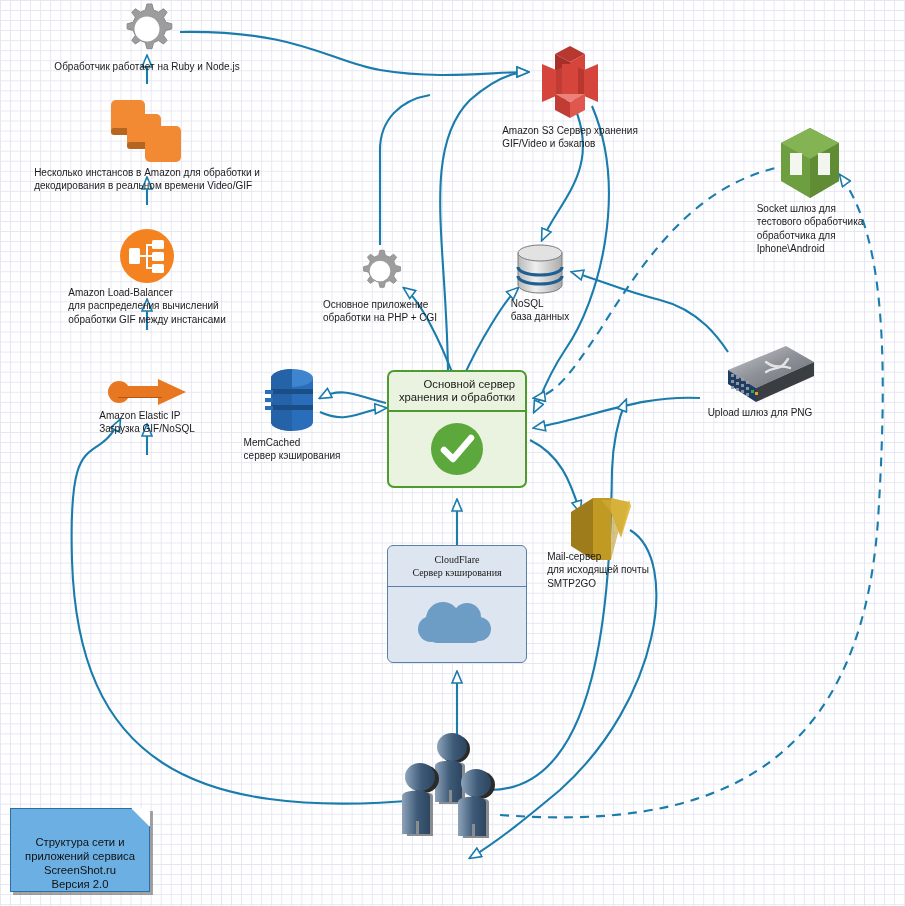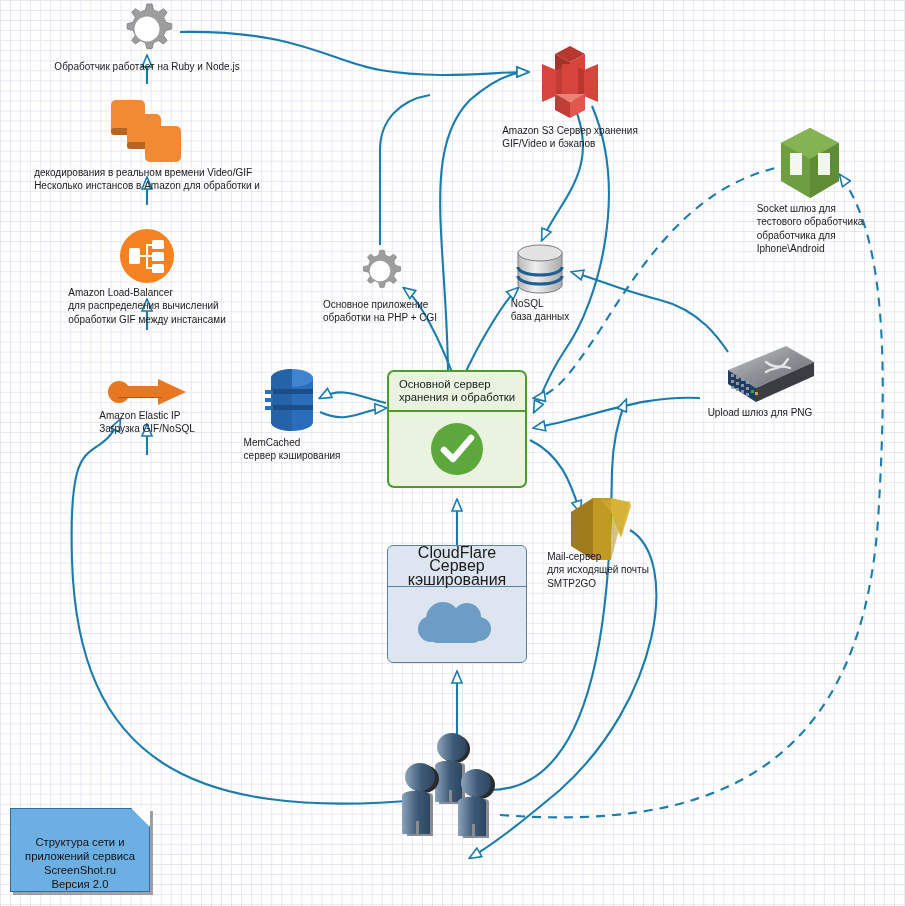--- a/index.html
+++ b/index.html
@@ -21,32 +21,32 @@
   }
   .icon{position:absolute;left:50%;transform:translateX(-50%);}
 
   
   .greenbox{
     position:absolute;width:140px;height:118px;border:2px solid #4e9a2f;
     border-radius:7px;background:#e9f3df;box-sizing:border-box;overflow:hidden;
   }
   .greenbox .hd{
     height:38px;border-bottom:2px solid #4e9a2f;display:flex;align-items:center;
-    justify-content:center;text-align:left;font-size:11.3px;line-height:13.4px;color:#1a1a1a;
+    justify-content:center;text-align:right;font-size:11.3px;line-height:13.4px;color:#1a1a1a;
   }
   .greenbox .bd{height:78px;display:flex;align-items:center;justify-content:center;}
 
   
   .bluebox{
     position:absolute;width:140px;height:118px;border:1px solid #5b80a8;
     border-radius:6px;background:#dde6f0;box-sizing:border-box;overflow:hidden;
   }
   .bluebox .hd{
-    height:40px;border-bottom:1px solid #5b80a8;display:flex;align-items:flex-start;
-    justify-content:center;text-align:center;font-size:16px;line-height:13.4px;color:#1a1a1a;
+    height:40px;border-bottom:1px solid #5b80a8;display:flex;align-items:center;
+    justify-content:center;text-align:center;font-size:10px;line-height:13.4px;color:#1a1a1a;font-family:Liberation Serif, serif;
   }
   .bluebox .bd{height:76px;display:flex;align-items:center;justify-content:center;}
 
   
   .note{
     position:absolute;width:140px;height:84px;background:#6cb0e3;
     border:1px solid #2e6da4;box-sizing:border-box;
     box-shadow:3px 3px 0 rgba(90,90,90,.55);
     display:flex;align-items:flex-end;justify-content:center;text-align:center;
     font-size:11.3px;line-height:14px;color:#111;
@@ -133,22 +133,22 @@
     <div class="icon" style="top:0;left:130px;">
       <svg width="76" height="66" viewBox="0 0 76 66">
         <rect x="2" y="2" width="34" height="34" rx="5" fill="#f18a32"></rect>
         <rect x="2" y="30" width="34" height="7" rx="3" fill="#b5651f"></rect>
         <rect x="18" y="16" width="34" height="34" rx="5" fill="#f18a32"></rect>
         <rect x="18" y="44" width="34" height="7" rx="3" fill="#b5651f"></rect>
         <rect x="36" y="28" width="36" height="36" rx="5" fill="#f18a32"></rect>
       </svg>
     </div>
     <div class="cap" style="top:68px;">
+      <div>Несколько инстансов в Amazon для обработки и</div>
       <div>декодирования в реальном времени Video/GIF</div>
-      <div>Несколько инстансов в Amazon для обработки и</div>
     </div>
   </div>
 
   <div class="node" style="left:27px;top:228px;width:240px;">
     <div class="icon" style="top:0;left:120px;">
       <svg width="56" height="56" viewBox="0 0 56 56">
         <circle cx="28" cy="28" r="27" fill="#f58220"></circle>
         <g fill="#ffffff">
           <rect x="10" y="20" width="11" height="16" rx="1.5"></rect>
           <rect x="33" y="12" width="12" height="9" rx="1.5"></rect>

